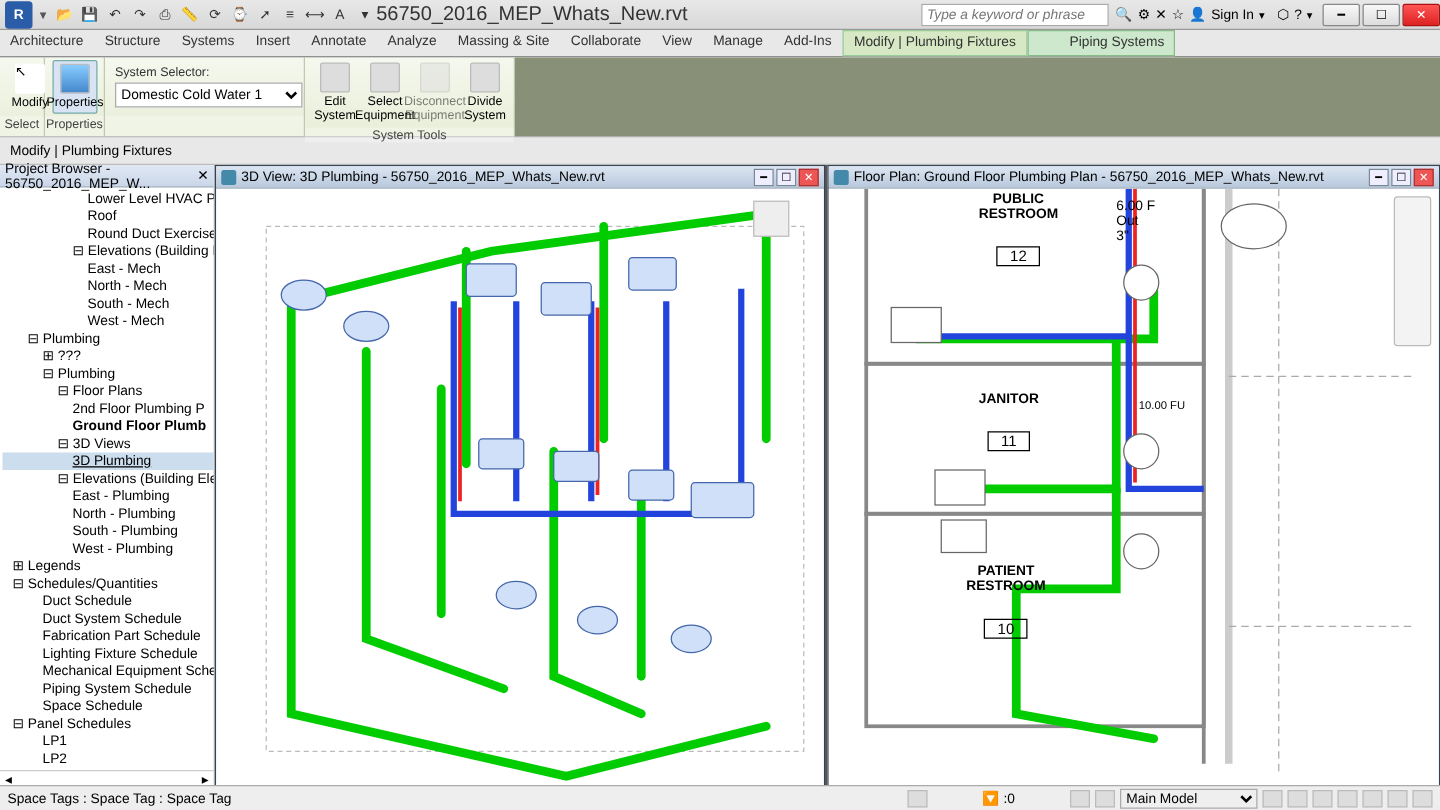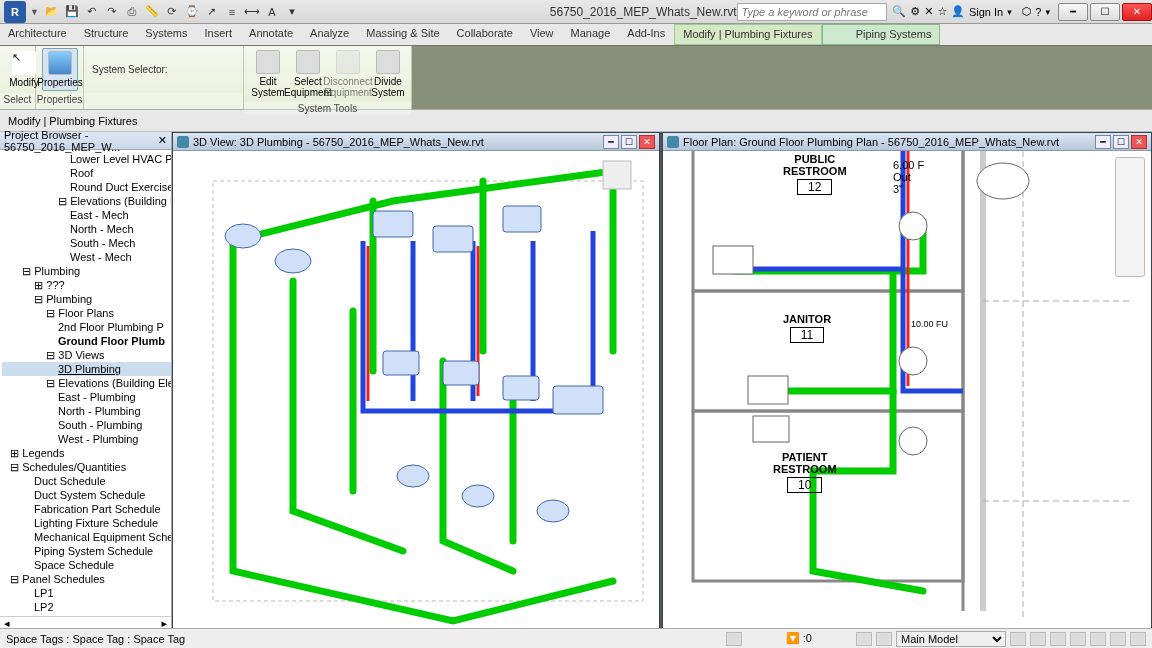--- a/index.html
+++ b/index.html
@@ -3,21 +3,21 @@
 <meta charset="utf-8">
 <style>
 * { margin:0; padding:0; box-sizing:border-box; font-family:"Segoe UI",Tahoma,sans-serif; font-size:11px; }
 body { width:1152px; height:648px; background:#f0f0f0; overflow:hidden; position:relative; }
 
 
 .titlebar { height:24px; background:linear-gradient(#e8e8e8,#d8d8d8); display:flex; align-items:center; border-bottom:1px solid #999; }
 .titlebar .appicon { width:22px; height:22px; background:#2a5ca8; border-radius:3px; margin:0 4px; display:flex; align-items:center; justify-content:center; color:#fff; font-weight:bold; }
 .qat { display:flex; gap:2px; margin-left:4px; }
 .qat .qbtn { width:18px; height:18px; display:flex; align-items:center; justify-content:center; color:#333; cursor:pointer; }
-.titlebar .doctitle { flex:1; text-align:right; color:#333; font-size:12px; }
+.titlebar .doctitle { flex:1; text-align:left; color:#333; font-size:16px; }
 .titlebar .search { width:150px; height:18px; background:#fff; border:1px solid #aaa; padding:0 4px; color:#888; font-style:italic; }
 .titlebar .rightbtns { display:flex; gap:4px; margin:0 6px; align-items:center; }
 .winbtns { display:flex; }
 .winbtns .wb { width:30px; height:18px; border:1px solid #888; background:linear-gradient(#f8f8f8,#ddd); display:flex; align-items:center; justify-content:center; margin-left:2px; font-size:10px; border-radius:2px; }
 .winbtns .wb.close { background:linear-gradient(#f55,#d22); color:#fff; border-color:#a11; }
 
 
 .ribtabs { height:22px; background:#e8e8e8; display:flex; border-bottom:1px solid #737373; font-size:11px; }
 .ribtabs .rtab { padding:3px 8px; color:#333; cursor:pointer; border-right:1px solid transparent; }
 .ribtabs .rtab.ctx1 { background:#d6e8c4; border:1px solid #9c9; }
@@ -64,21 +64,21 @@
 .vwin.right { flex:1; }
 .vhead { height:18px; background:linear-gradient(#dce6f2,#b8c8dc); border-bottom:1px solid #89a; display:flex; align-items:center; padding:0 4px; font-size:10px; }
 .vhead .vicon { width:12px; height:12px; background:#48a; margin-right:4px; border-radius:2px; }
 .vhead .vbtns { margin-left:auto; display:flex; gap:2px; }
 .vhead .vbtns .vb { width:16px; height:14px; border:1px solid #789; background:#eef; display:flex; align-items:center; justify-content:center; font-size:9px; cursor:pointer; }
 .vhead .vbtns .vb.cl { background:#e55; color:#fff; border-color:#a33; }
 .vcanvas { flex:1; background:#fff; position:relative; overflow:hidden;padding-left:13px; }
 .vstatus { height:18px; background:#f4f4f4; border-top:1px solid #ccc; display:flex; align-items:center; padding:0 6px; font-size:10px; gap:6px; }
 .vstatus .sicon { width:14px; height:14px; background:#ddd; border:1px solid #bbb; }
 .roomlabel { position:absolute; text-align:center; font-size:13px; font-weight:bold; }
-.roombox { display:inline-block; border:1px solid #000; padding:0 10px; margin-top:2px; font-size:12px; font-weight:normal; }
+.roombox { display:inline-block; border:1px solid #000; padding:0 10px; margin-top:20px; font-size:12px; font-weight:normal; }
 
 
 .statusbar { position:absolute; bottom:0; left:0; right:0; height:20px; background:#eee; border-top:1px solid #aaa; display:flex; align-items:center; padding:0 6px; font-size:10px; }
 .statusbar .sgroup { margin-left:auto; display:flex; gap:4px; align-items:center; }
 .statusbar .sb { width:16px; height:14px; background:#ddd; border:1px solid #bbb; }
 
 svg.canvassvg { position:absolute; top:0; left:0; }
 </style>
 </head>
 <body>
@@ -154,20 +154,21 @@
           <div class="ricon" style="background:linear-gradient(#8cf,#48c);"></div>
           <div class="rlabel">Properties</div>
         </div>
       </div>
     <div class="label">Properties</div>
   </div>
   <div class="rgroup" style="width:160px;">
     <div class="body">
       <div class="selector">
         <div class="slabel">System Selector:</div>
+        <select><option>Domestic Cold Water 1</option></select>
       </div>
     </div>
     <div class="label">&nbsp;</div>
   </div>
   <div class="rgroup" style="width:168px;">
     <div class="body">
       <div class="rbtn">
           <div class="ricon"></div>
           <div class="rlabel" style="white-space:pre;">Edit
 System</div>

